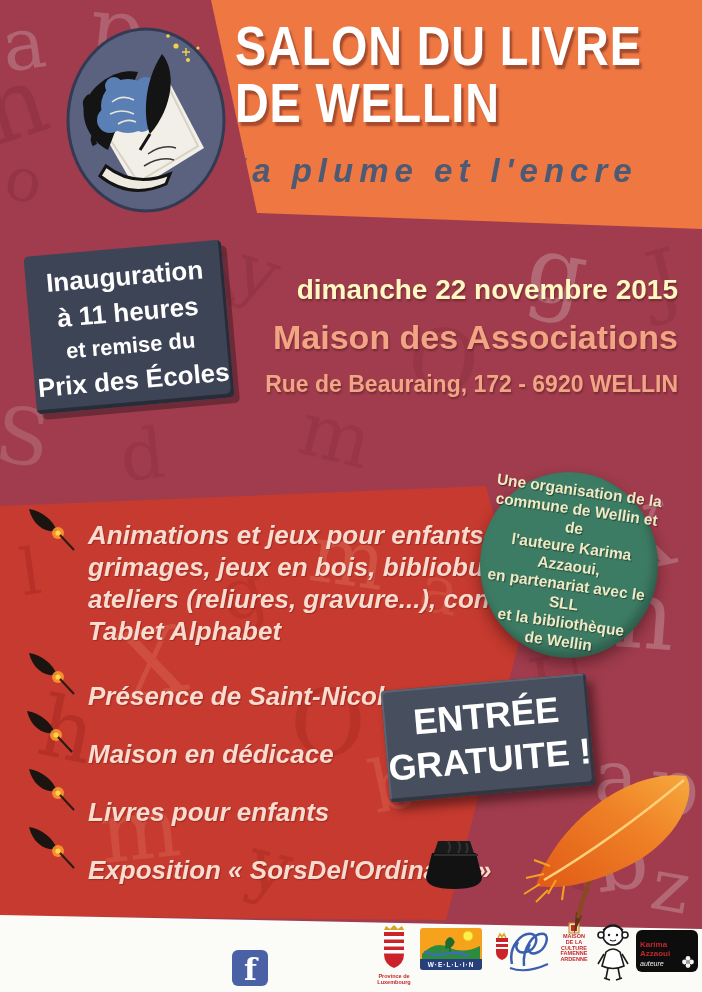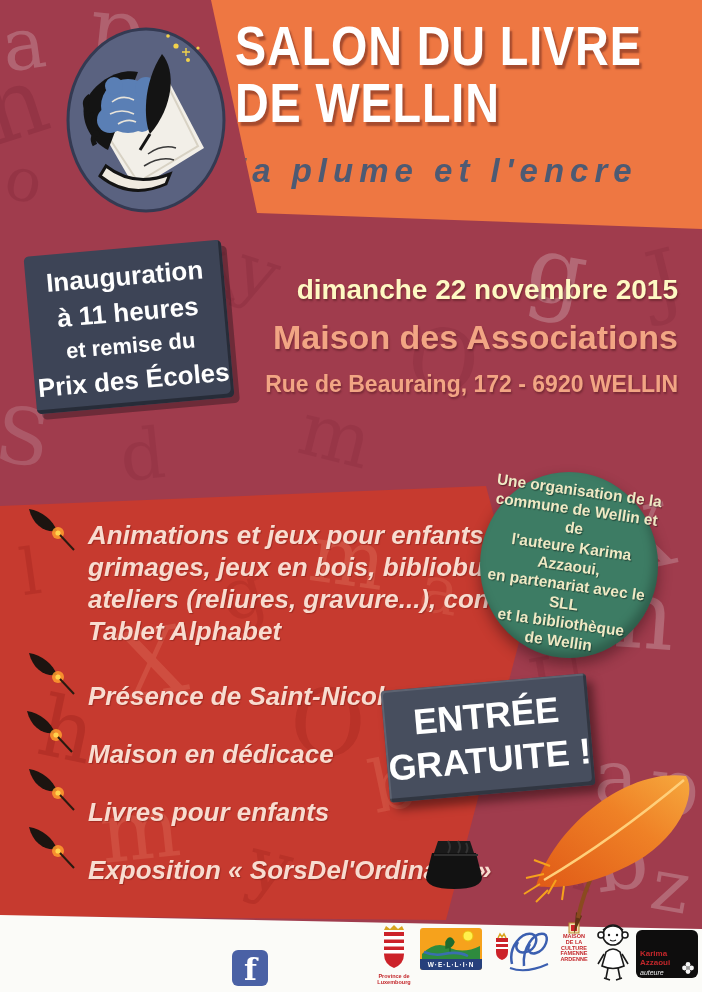--- a/index.html
+++ b/index.html
@@ -102,21 +102,21 @@
   }
   .fb-icon span{position:absolute;left:12px;top:2px;font-size:30px;font-weight:bold;font-family:"DejaVu Serif",serif;}
 
   
   .logo-box{position:absolute;z-index:10;}
   .lx-caption{color:#c3272b;font-weight:bold;text-align:center;line-height:1.05;}
   .wellin-box{width:62px;height:42px;background:#f6a21c;border-radius:3px;position:relative;overflow:hidden;}
   .wellin-band{position:absolute;left:0;right:0;bottom:0;height:11px;background:#27407c;color:#fff;
     font-size:6.5px;font-weight:bold;text-align:center;line-height:11px;letter-spacing:1px;}
   .maison-lines{font-size:5.5px;}
-  .karima-box{width:62px;height:48px;background:#0e0d0d;border-radius:6px;position:relative;padding:19px 4px;box-sizing:border-box;}
+  .karima-box{width:62px;height:42px;background:#0e0d0d;border-radius:6px;position:relative;padding:10px 4px;box-sizing:border-box;}
   .karima-t1{color:#c3272b;font-size:8px;font-weight:bold;}
   .karima-t2{color:#eee;font-size:7px;font-style:italic;margin-top:2px;}
 </style>
 </head>
 <body>
 
 <div class="poster">
 
   <div class="bgletters" id="bg-letters-maroon">
       <span class="bgletter" style="left: 2px; top: 8px; font-size: 72px; color: rgb(192, 134, 145); opacity: 0.55; transform: rotate(-8deg);">a</span>

